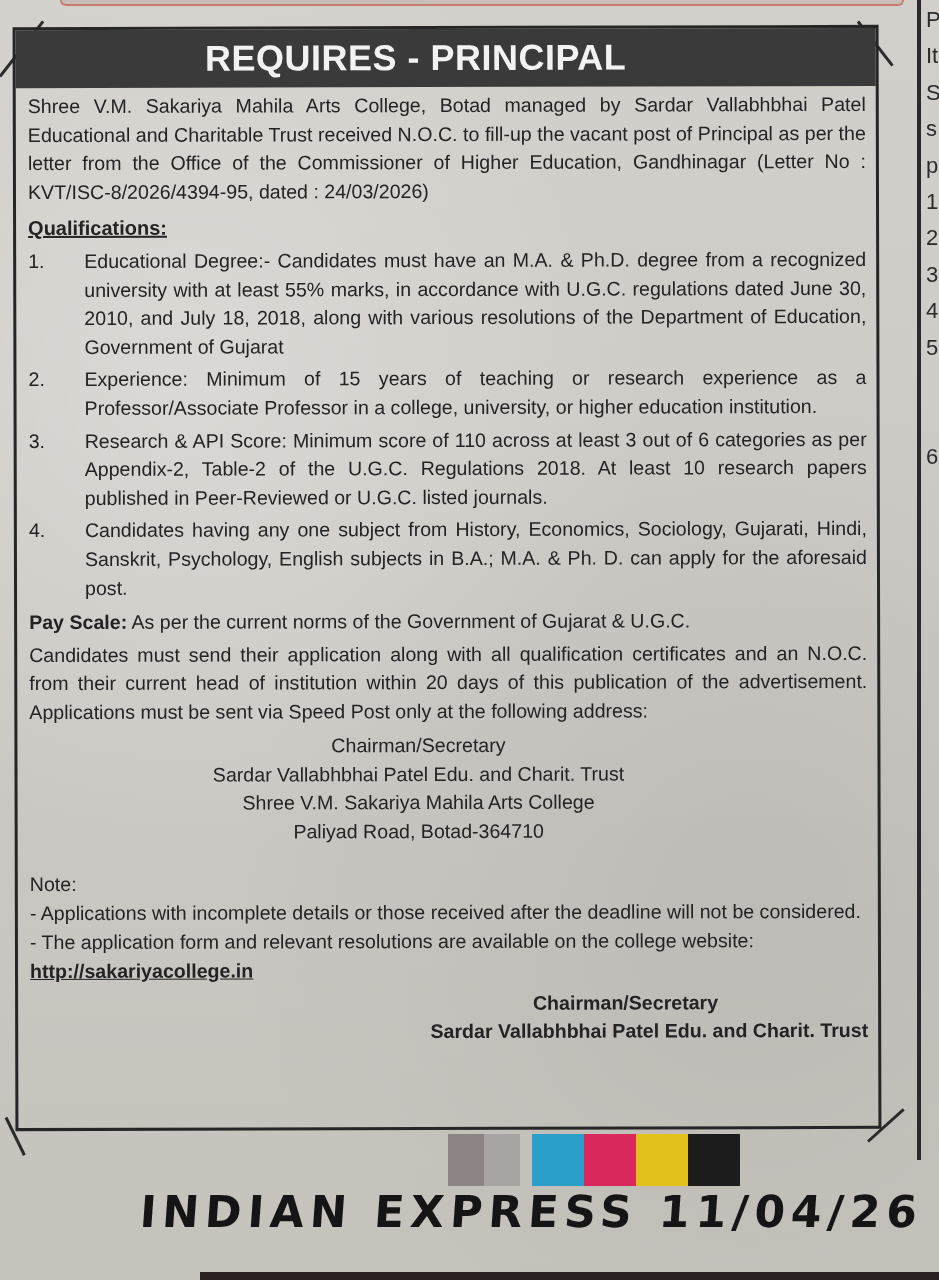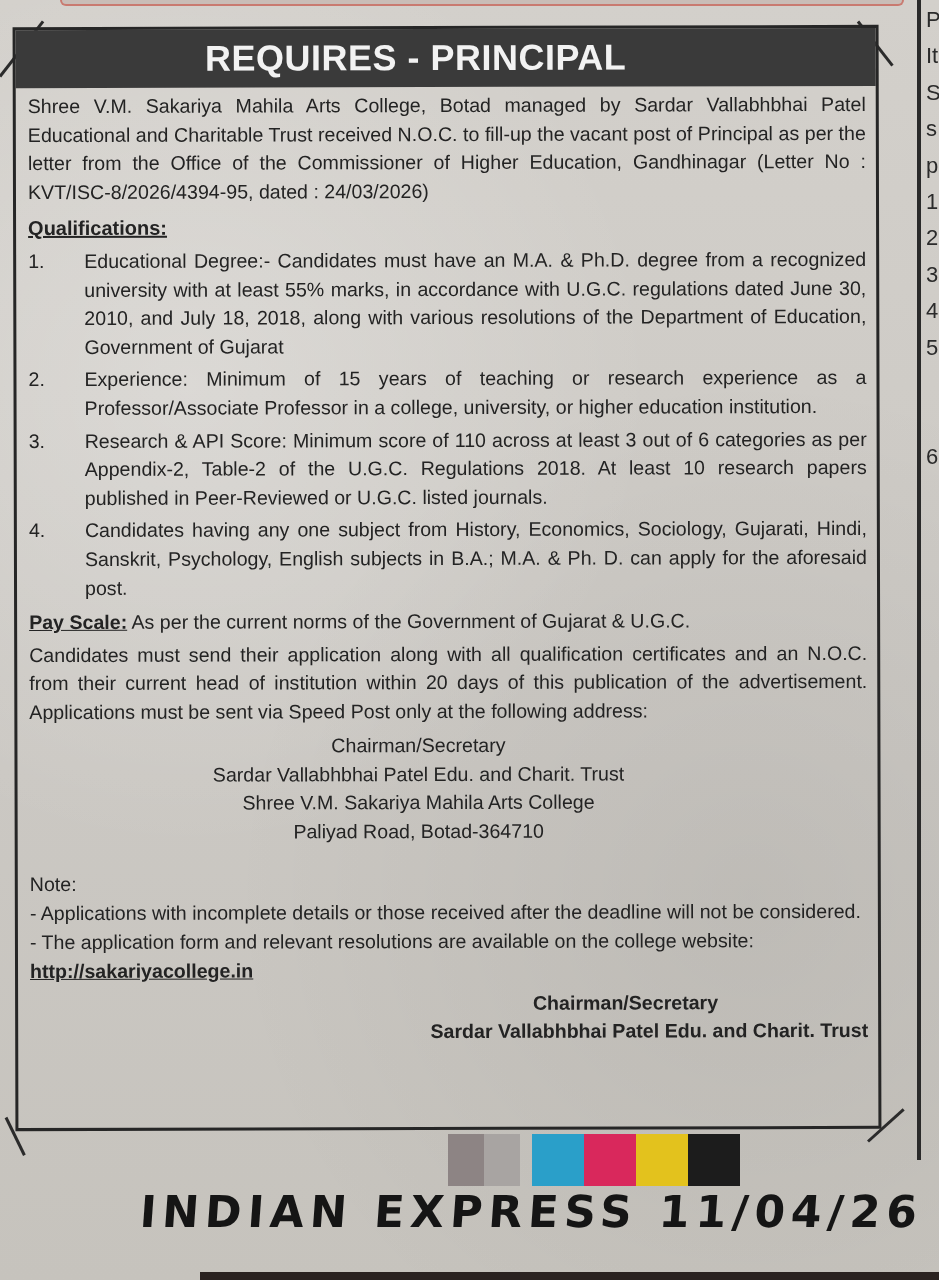--- a/index.html
+++ b/index.html
@@ -47,21 +47,21 @@
   .intro { text-align: justify; text-align-last: left; }
   .section-heading {
     font-weight: bold; text-decoration: underline; margin-top: 8px;
     font-size: 20px;
   }
   .qual-list { margin: 0; padding: 0; list-style: none; }
   .qual-item { display: flex; margin-top: 4px; }
   .qual-num { width: 56px; flex: none; padding-left: 0; }
   .qual-text { flex: 1; text-align: justify; text-align-last: left; }
   .pay { margin-top: 6px; }
-  .pay-label { font-weight: bold; text-decoration: underline; }
+  .pay-label { font-weight: bold; }
   .para { text-align: justify; text-align-last: left; margin-top: 4px; }
   .address { text-align: center; margin-top: 6px; line-height: 28.4px; padding-right: 60px; }
   .note-block { margin-top: 24px; line-height: 29px; }
   .url { font-weight: bold; text-decoration: underline; }
   .signoff { text-align: right; font-weight: bold; margin-top: 4px; line-height: 28px; }
   .signoff .sig-title { padding-right: 150px; }
   .corner-line {
     position: absolute; height: 3px; background: #2b2b2b; transform-origin: left center;
   }
   .swatches {

